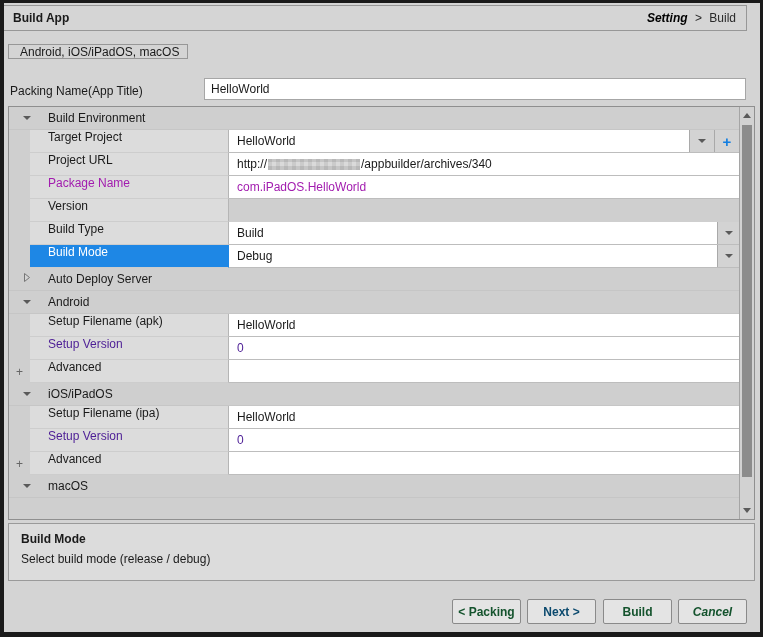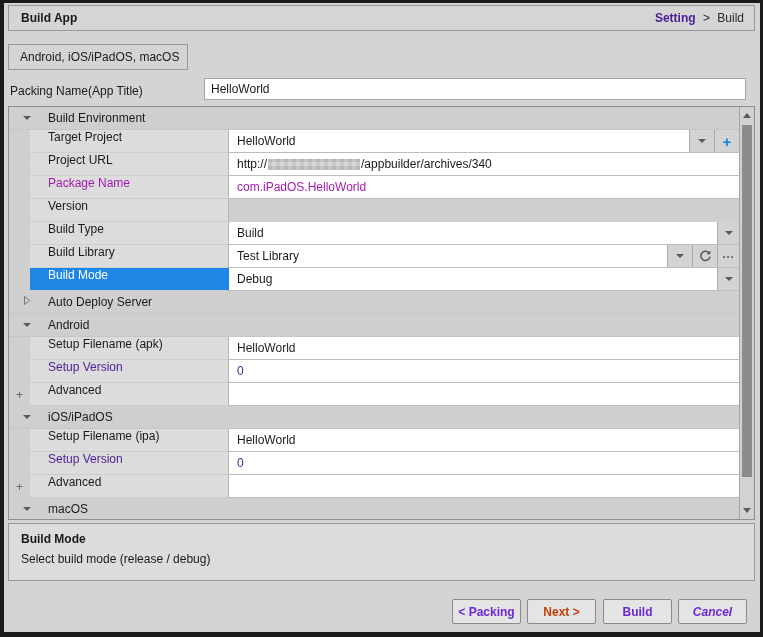--- a/index.html
+++ b/index.html
@@ -10,33 +10,33 @@
     background: #d4d4d4; overflow: hidden;
     font-size: 12px; color: #1a1a1a;
   }
   .frame {
     position: absolute; inset: 0; z-index: 50; pointer-events: none;
     border: 3px solid #1a1a1a; border-left-width: 4px; border-bottom-width: 5px;
   }
 
   
   .titlebar {
-    position: absolute; left: 8px; top: 5px; width: 747px; height: 26px;
+    position: absolute; left: 0; top: 5px; width: 747px; height: 26px;
     border: 1px solid #979797; background: #d5d5d5;
     display: flex; align-items: center; justify-content: space-between;
     padding: 0 10px 0 12px;
   }
   .titlebar .title { font-weight: bold; }
-  .crumb-link { color: #4c1d95; font-weight: bold; text-decoration: none; cursor: pointer; }
+  .crumb-link { color: #000000; font-weight: bold; text-decoration: none; cursor: pointer; font-style: italic; }
   .crumb-sep { margin: 0 4px; color: #2a2a2a; }
   .crumb-current { color: #2a2a2a; }
 
   
   .tab {
-    position: absolute; left: 8px; top: 44px; width: 180px; height: 26px;
+    position: absolute; left: 8px; top: 44px; width: 180px; height: 15px;
     border: 1px solid #979797; background: #d4d4d4;
     display: flex; align-items: center; padding-left: 11px; cursor: pointer;
   }
 
   
   .pn-label { position: absolute; left: 10px; top: 84px; }
   .pn-input {
     position: absolute; left: 204px; top: 78px; width: 542px; height: 22px;
     border: 1px solid #a6a6a6; background: #ffffff; padding: 0 6px;
     font: 12px "Liberation Sans", sans-serif; color: #1a1a1a;
@@ -92,24 +92,24 @@
   .desc {
     position: absolute; left: 8px; top: 523px; width: 747px; height: 58px;
     border: 1px solid #9a9a9a; background: #dcdcdc; padding: 8px 12px;
   }
   .desc-title { font-weight: bold; margin-bottom: 6px; }
 
   
   .btn {
     position: absolute; top: 599px; width: 69px; height: 25px;
     border: 1px solid #8a8a8a; background: #e4e4e4; border-radius: 2px;
-    font: bold 12px "Liberation Sans", sans-serif; color: #6d28d9; cursor: pointer;
+    font: bold 12px "Liberation Sans", sans-serif; color: #14532d; cursor: pointer;
     text-align: center; padding: 0;
   }
-  .btn.disabled { color: #c2410c; cursor: default; }
+  .btn.disabled { color: #0c4a6e; cursor: default; }
   #btn-packing { left: 452px; } #btn-next { left: 527px; } #btn-build { left: 603px; } #btn-cancel { left: 678px; font-style: italic; }
 </style>
 </head>
 <body>
 
 <div class="window">
   <div class="frame"></div>
 
   <div class="titlebar">
     <span class="title">Build App</span>
@@ -189,43 +189,20 @@
           </div>
           <div class="vwrap">
             <div class="vcell">
               <span>Build</span>
             </div>
             <div class="ctrl w22">
               <span class="tri-down small"></span>
             </div>
           </div>
         </div>
-        <div class="row prop">
-          <div class="gutter"></div>
-          <div class="lcell">
-            <span>Build Library</span>
-          </div>
-          <div class="vwrap">
-            <div class="vcell">
-              <span>Test Library</span>
-            </div>
-            <div class="ctrl w24">
-              <span class="tri-down small"></span>
-            </div>
-            <div class="ctrl w24">
-              <svg width="14" height="14" viewBox="0 0 14 14">
-                <path d="M11.3 4.4 A4.6 4.6 0 1 0 12 7.6" fill="none" stroke="#555" stroke-width="1.5"></path>
-                <path d="M12.4 1.4 L12.4 5.2 L8.6 5.2 Z" fill="#555"></path>
-              </svg>
-            </div>
-            <div class="ctrl w22">
-              <span class="more-dots">...</span>
-            </div>
-          </div>
-        </div>
         <div class="row prop selected">
           <div class="gutter"></div>
           <div class="lcell">
             <span>Build Mode</span>
           </div>
           <div class="vwrap">
             <div class="vcell">
               <span>Debug</span>
             </div>
             <div class="ctrl w22">

